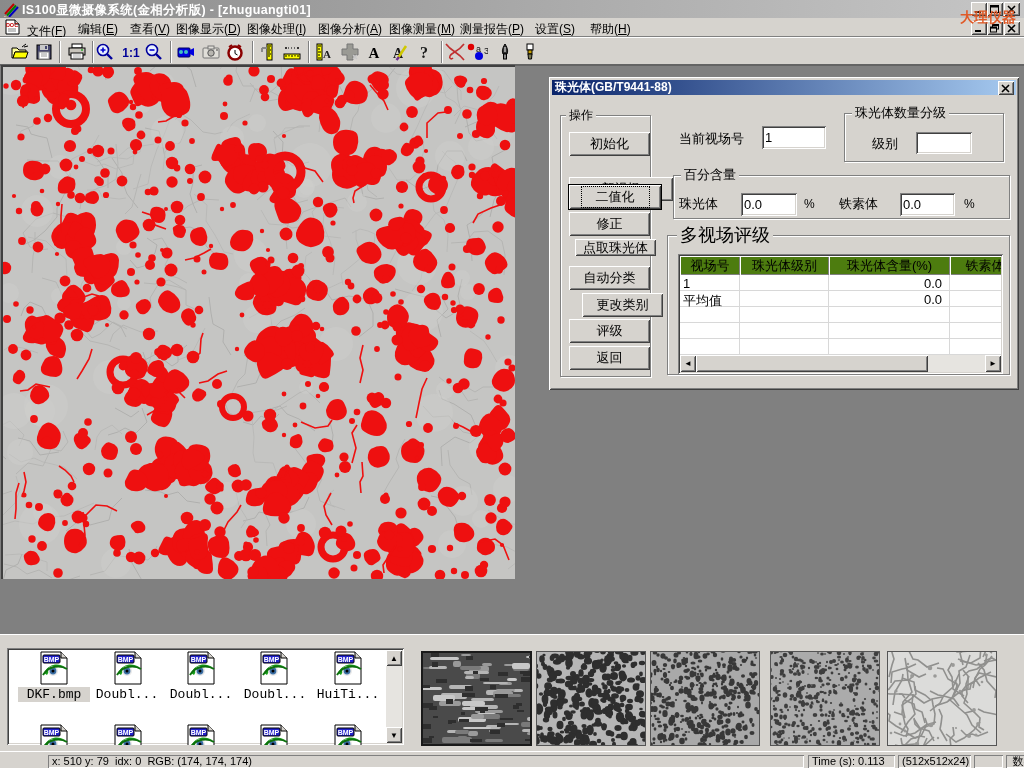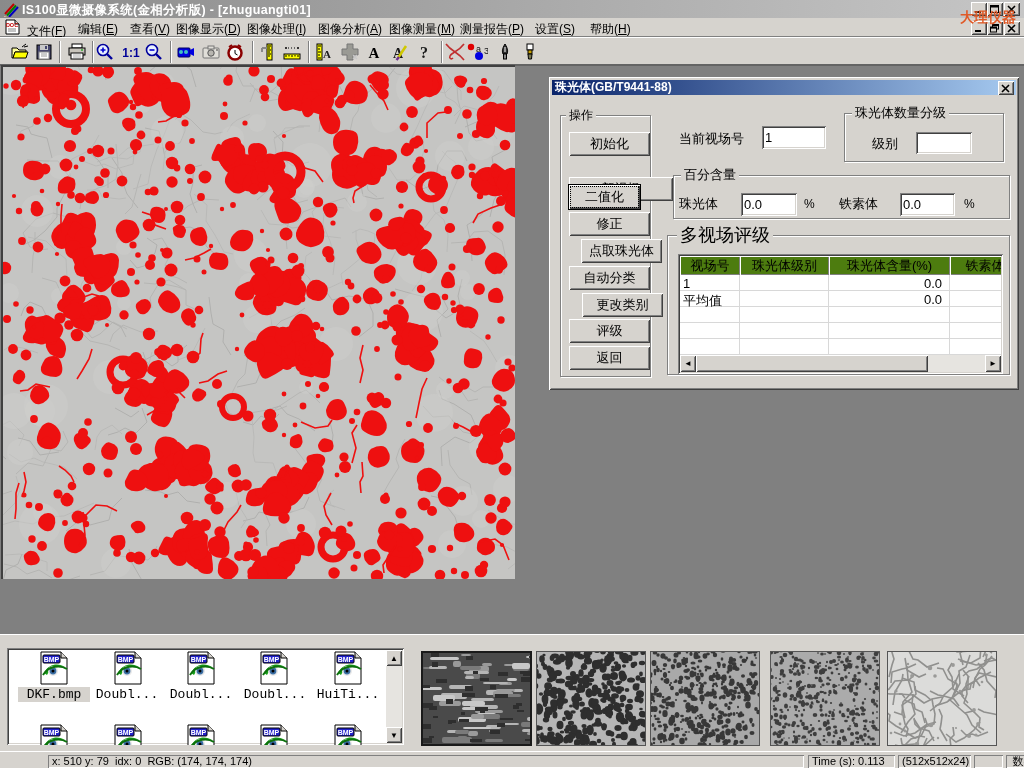--- a/index.html
+++ b/index.html
@@ -1167,25 +1167,25 @@
     <div class="abs" style="left:3px;top:3px;width:464px;height:15px;background:linear-gradient(90deg,#0a246a,#a6caf0);color:#fff;font-weight:bold;font-size:12px;line-height:15px;padding-left:3px;">珠光体(GB/T9441-88)</div>
     <div class="winbtn" style="left:449px;top:4px;">
       <svg width="10" height="9" viewBox="0 0 10 9">
         <path d="M1 1 L8 8 M8 1 L1 8" stroke="#000" stroke-width="1.6"></path>
       </svg>
     </div>
     <div class="abs group" style="left:11px;top:38px;width:91px;height:262px;"></div>
     <div class="glabel" style="left:17px;top:31px;">操作</div>
     <div class="btn abs" style="left:20px;top:55px;width:81px;height:24px;">初始化</div>
     <div class="btn abs" style="left:20px;top:100px;width:104px;height:24px;text-align:right;">新视场</div>
-    <div class="btn abs" style="left:20px;top:108px;width:71px;height:24px;outline:1px solid #000;">
+    <div class="btn abs" style="left:20px;top:108px;width:92px;height:24px;outline:1px solid #000;">
       <span style="outline:1px dotted #000;padding:1px 14px;">二值化</span>
     </div>
     <div class="btn abs" style="left:20px;top:135px;width:81px;height:24px;">修正</div>
-    <div class="btn abs" style="left:32px;top:162px;width:81px;height:24px;">点取珠光体</div>
+    <div class="btn abs" style="left:26px;top:162px;width:81px;height:17px;">点取珠光体</div>
     <div class="btn abs" style="left:20px;top:189px;width:81px;height:24px;">自动分类</div>
     <div class="btn abs" style="left:20px;top:216px;width:81px;height:24px;margin-left:13px;">更改类别</div>
     <div class="btn abs" style="left:20px;top:242px;width:81px;height:24px;">评级</div>
     <div class="btn abs" style="left:20px;top:269px;width:81px;height:24px;">返回</div>
     <div class="abs" style="left:130px;top:53px;font-size:13px;">当前视场号</div>
     <div class="abs sunken" style="left:213px;top:49px;width:64px;height:23px;padding:4px 3px;font-size:13px;">1</div>
     <div class="abs group" style="left:295px;top:36px;width:160px;height:49px;"></div>
     <div class="glabel" style="left:303px;top:29px;font-size:13px;">珠光体数量分级</div>
     <div class="abs" style="left:323px;top:58px;font-size:13px;">级别</div>
     <div class="abs sunken" style="left:367px;top:55px;width:56px;height:22px;"></div>

